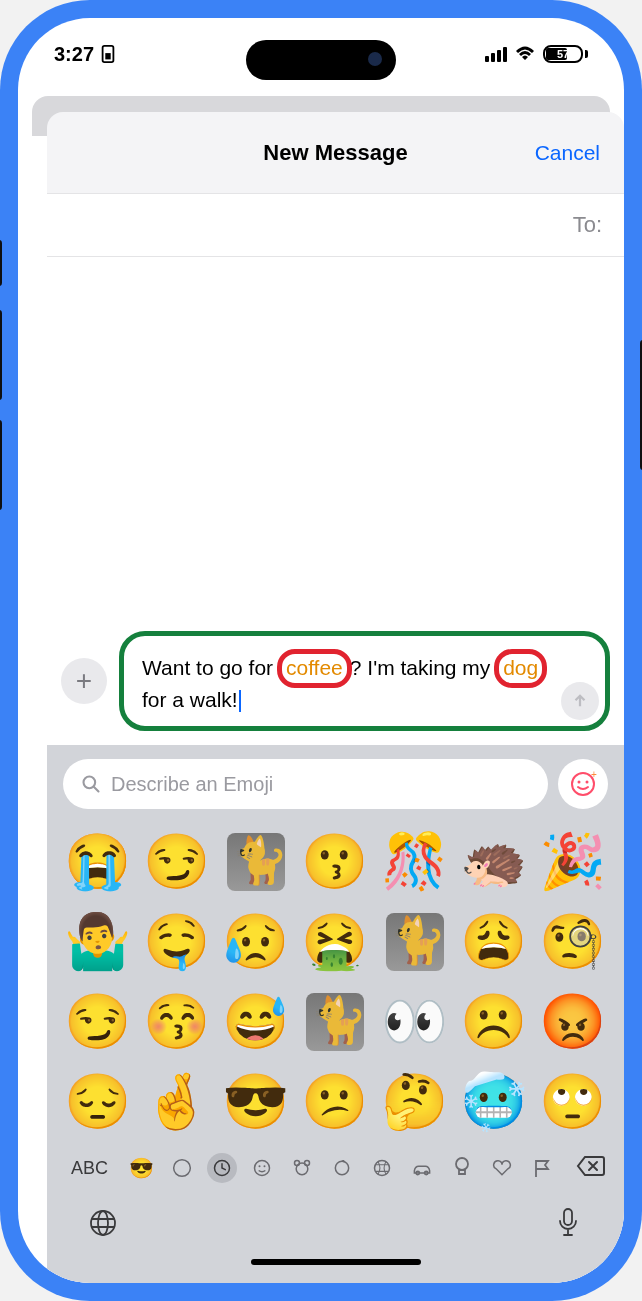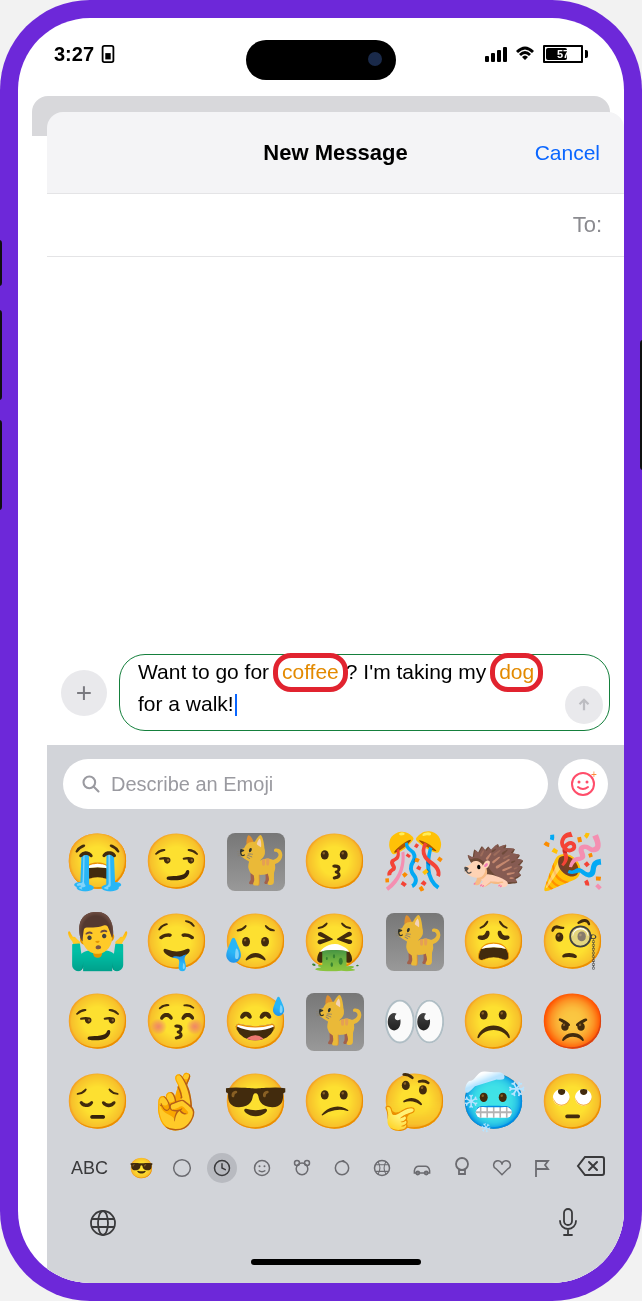--- a/index.html
+++ b/index.html
@@ -6,21 +6,21 @@
   body {
     font-family: -apple-system, BlinkMacSystemFont, "Segoe UI", Helvetica, Arial, sans-serif;
     background: #f2f2f2;
     width: 642px;
     height: 1301px;
     overflow: hidden;
   }
   .phone-frame {
     width: 642px;
     height: 1301px;
-    background: #6d28d9;
+    background: #3b82f6;
     border-radius: 90px;
     padding: 18px;
     position: relative;
   }
   .screen {
     width: 100%;
     height: 100%;
     background: #fff;
     border-radius: 72px;
     overflow: hidden;
@@ -63,21 +63,21 @@
   .status-left { display: flex; align-items: center; gap: 6px; }
   .status-right { display: flex; align-items: center; gap: 8px; }
   .sim-icon { width: 16px; height: 18px; }
   .signal-bars { display: flex; align-items: flex-end; gap: 2px; }
   .signal-bars span { width: 4px; background: #000; border-radius: 1px; }
   .signal-bars span:nth-child(1){height:6px;} .signal-bars span:nth-child(2){height:9px;}
   .signal-bars span:nth-child(3){height:12px;} .signal-bars span:nth-child(4){height:15px;}
   .wifi-icon { width: 20px; height: 16px; }
   .battery { display: flex; align-items: center; gap: 2px; }
   .battery-body {
-    width: 36px; height: 18px; border: 2px solid #000; border-radius: 1px;
+    width: 36px; height: 18px; border: 2px solid #000; border-radius: 8px;
     display: flex; align-items: center; justify-content: center;
     font-size: 12px; font-weight: 700; padding: 0 18px;
     position: relative;
   }
   .battery-fill { position: absolute; left: 1px; top: 1px; bottom: 1px; width: 57%; background: #000; border-radius: 2px; }
   .battery-text { position: relative; z-index: 1; color: #fff; font-size: 11px; mix-blend-mode: difference; }
   .battery-tip { width: 3px; height: 8px; background: #000; border-radius: 0 2px 2px 0; }
 
   .sheet-back {
     position: absolute; top: 78px; left: 14px; right: 14px; height: 40px;
@@ -106,22 +106,22 @@
   }
   .compose-row {
     display: flex; align-items: center; gap: 12px;
   }
   .plus-btn {
     width: 46px; height: 46px; border-radius: 50%; background: #e9e9ec;
     display: flex; align-items: center; justify-content: center;
     font-size: 28px; color: #7a7a80; font-weight: 300;
   }
   .text-bubble {
-    flex: 1; border: 1px solid #15803d; border-radius: 26px;
-    padding: 0 50px 12px 18px; font-size: 21px; line-height: 1.35;
+    flex: 1; border: 5px solid #15803d; border-radius: 26px;
+    padding: 15px 50px 12px 18px; font-size: 21px; line-height: 1.35;
     color: #000; background: #fff; position: relative;
   }
   .highlight {
     color: #e38a00; position: relative; display: inline-block;
   }
   .circle-annot {
     border: 5px solid #e1232f; border-radius: 18px;
     padding: 0 4px; margin: -2px -2px;
   }
   .cursor {

